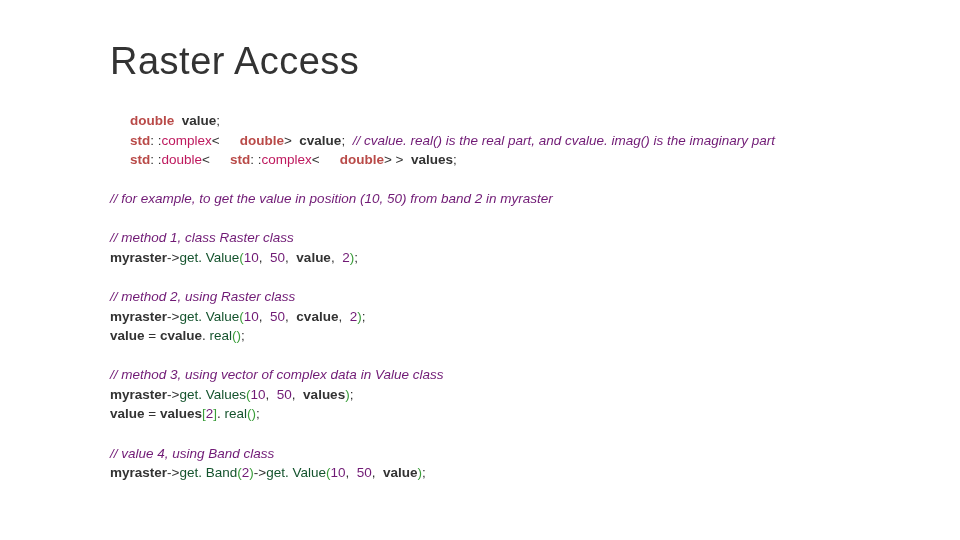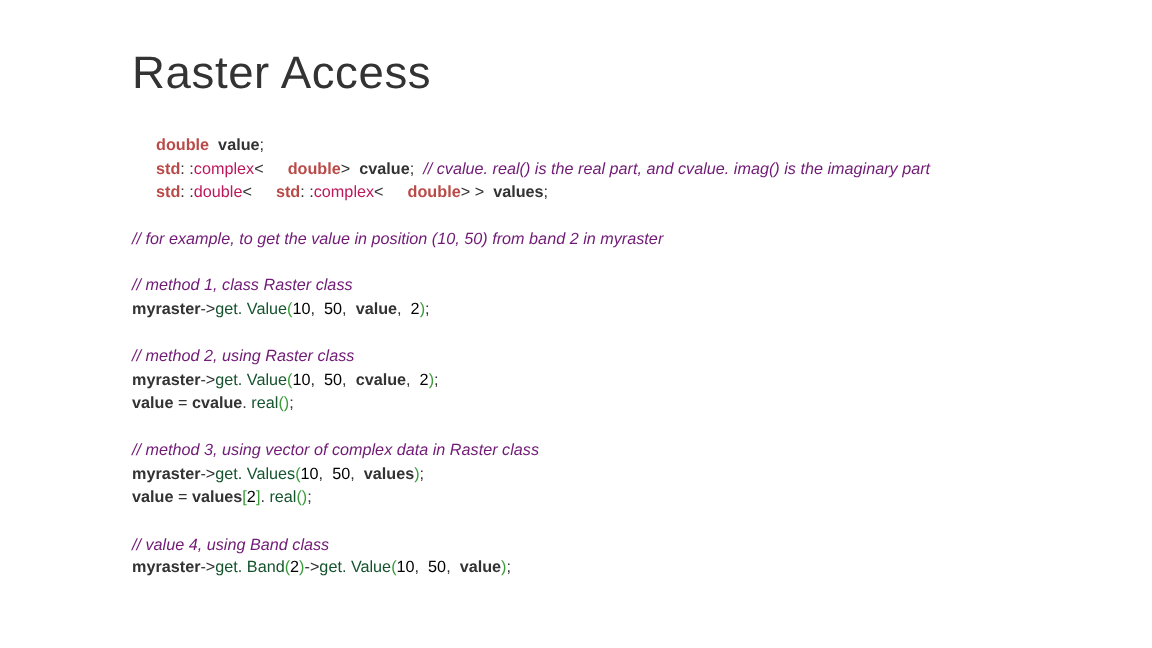--- a/index.html
+++ b/index.html
@@ -30,21 +30,21 @@
     font-family: Arial, Helvetica, sans-serif;
     font-size: 13.5px;
     line-height: 1.45;
     color: #333333;
     white-space: pre;
   }
   .kw   { color: #b94a48; font-weight: bold; margin-left: 20px; }   
   .id   { color: #be185d; }                      
   .idn  { color: #333333; font-weight: bold; }   
   .op   { color: #333333; }
-  .num  { color: #000000; }                      
+  .num  { color: #701a75; }                      
   .par  { color: #3a9d3a; }                      
   .cmt  { color: #701a75; font-style: italic; }  
   .fn   { color: #14532d; }                      
 </style>
 </head>
 <body>
 
 <div class="slide">
   <div class="title">Raster Access</div>
 
@@ -54,19 +54,19 @@
 
 <span class="cmt">// for example, to get the value in position (10, 50) from band 2 in myraster</span>
 
 <span class="cmt">// method 1, class Raster class</span>
 <span class="idn">myraster</span><span class="op">-&gt;</span><span class="fn">get. Value</span><span class="par">(</span><span class="num">10</span><span class="op">, </span> <span class="num">50</span><span class="op">, </span> <span class="idn">value</span><span class="op">, </span> <span class="num">2</span><span class="par">)</span><span class="op">;</span>
 
 <span class="cmt">// method 2, using Raster class</span>
 <span class="idn">myraster</span><span class="op">-&gt;</span><span class="fn">get. Value</span><span class="par">(</span><span class="num">10</span><span class="op">, </span> <span class="num">50</span><span class="op">, </span> <span class="idn">cvalue</span><span class="op">, </span> <span class="num">2</span><span class="par">)</span><span class="op">;</span>
 <span class="idn">value</span><span class="op"> = </span><span class="idn">cvalue</span><span class="op">. </span><span class="fn">real</span><span class="par">(</span><span class="par">)</span><span class="op">;</span>
 
-<span class="cmt">// method 3, using vector of complex data in Raster class</span>
+<span class="cmt">// method 3, using vector of complex data in Value class</span>
 <span class="idn">myraster</span><span class="op">-&gt;</span><span class="fn">get. Values</span><span class="par">(</span><span class="num">10</span><span class="op">, </span> <span class="num">50</span><span class="op">, </span> <span class="idn">values</span><span class="par">)</span><span class="op">;</span>
 <span class="idn">value</span><span class="op"> = </span><span class="idn">values</span><span class="par">[</span><span class="num">2</span><span class="par">]</span><span class="op">. </span><span class="fn">real</span><span class="par">(</span><span class="par">)</span><span class="op">;</span>
 
 <span class="cmt">// value 4, using Band class</span>
 <span class="idn">myraster</span><span class="op">-&gt;</span><span class="fn">get. Band</span><span class="par">(</span><span class="num">2</span><span class="par">)</span><span class="op">-&gt;</span><span class="fn">get. Value</span><span class="par">(</span><span class="num">10</span><span class="op">, </span> <span class="num">50</span><span class="op">, </span> <span class="idn">value</span><span class="par">)</span><span class="op">;</span></div>
 </div>
 
 </body></html>

